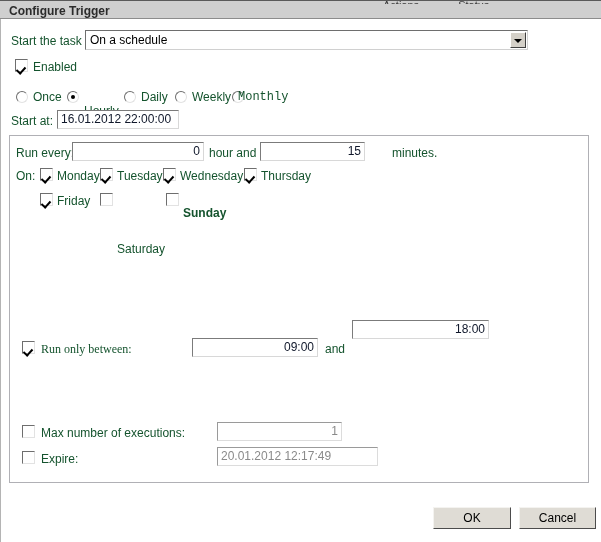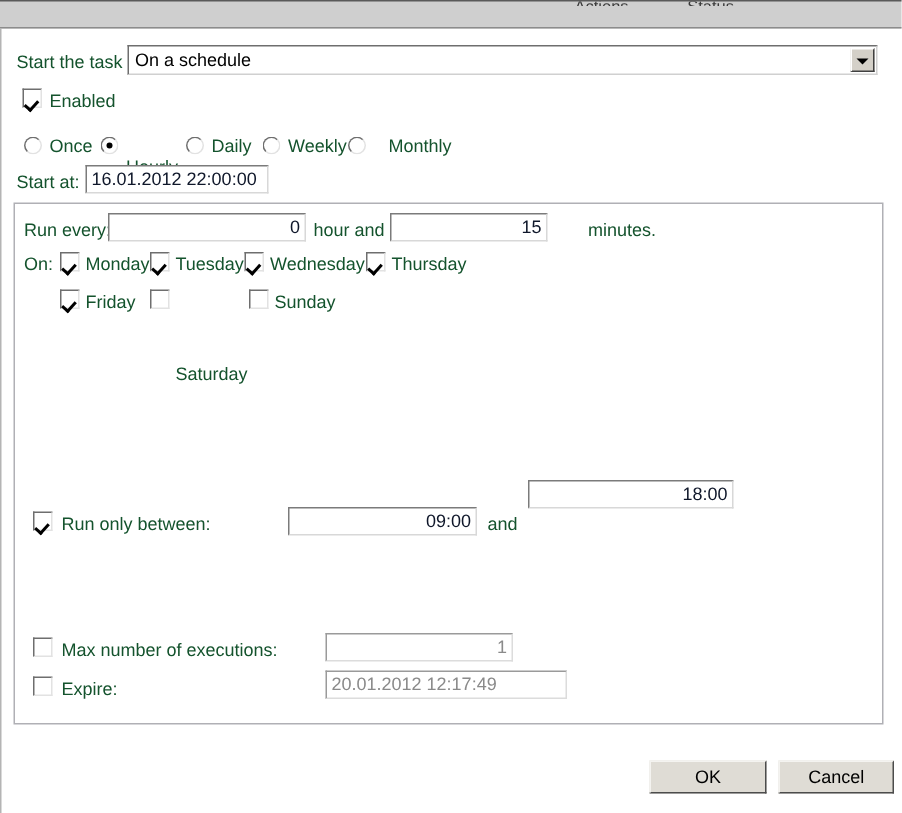--- a/index.html
+++ b/index.html
@@ -201,30 +201,31 @@
     color: #000000;
     text-align: center;
     line-height: 20px;
     cursor: default;
   }
 </style>
 </head>
 <body>
 
 <div class="titlebar">
+  <div class="titlebar-text">Configure Trigger</div>
   <div class="ghost-tabs">
     <span>Actions</span>
     <span>Status</span>
   </div>
 </div>
 <div class="window-edge-left"></div>
 
 <div class="lbl" style="left:11px; top:34px;">Start the task</div>
 
-<div class="combo" style="left:85px; top:30px; width:500px;">
+<div class="combo" style="left:85px; top:30px; width:443px;">
   <div class="combo-text">On a schedule</div>
   <div class="combo-btn">
     <div class="arrow"></div>
   </div>
 </div>
 
 <div class="cbox on" style="left:15px; top:59px;"></div>
 <div class="lbl" style="left:33px; top:60px;">Enabled</div>
 
 <div class="radio" style="left:16px; top:91px;"></div>
@@ -233,21 +234,21 @@
 <div class="radio on" style="left:67px; top:91px;"></div>
 <div class="lbl" style="left:84px; top:104px;">Hourly</div>
 
 <div class="radio" style="left:124px; top:91px;"></div>
 <div class="lbl" style="left:141px; top:90px;">Daily</div>
 
 <div class="radio" style="left:175px; top:91px;"></div>
 <div class="lbl" style="left:192px; top:90px;">Weekly</div>
 
 <div class="radio" style="left:232px; top:91px;"></div>
-<div class="lbl" style="left:259px; top:90px;">Monthly</div>
+<div class="lbl" style="left:238px; top:90px;font-family:Liberation Mono, monospace;">Monthly</div>
 
 <div class="lbl" style="left:11px; top:114px;">Start at:</div>
 <div class="field" style="left:57px; top:110px; width:122px;">16.01.2012 22:00:00</div>
 
 <div class="panel"></div>
 
 <div class="lbl" style="left:16px; top:146px;">Run every:</div>
 <div class="field right" style="left:72px; top:142px; width:132px;">0</div>
 <div class="lbl" style="left:209px; top:146px;">hour and</div>
 <div class="field right" style="left:260px; top:142px; width:105px;">15</div>
@@ -267,24 +268,24 @@
 <div class="cbox on" style="left:244px; top:168px;"></div>
 <div class="lbl" style="left:261px; top:169px;">Thursday</div>
 
 <div class="cbox on" style="left:40px; top:193px;"></div>
 <div class="lbl" style="left:57px; top:194px;">Friday</div>
 
 <div class="cbox" style="left:100px; top:193px;"></div>
 <div class="lbl" style="left:117px; top:194px;margin-top:48px;">Saturday</div>
 
 <div class="cbox" style="left:166px; top:193px;"></div>
-<div class="lbl" style="left:183px; top:194px;">Sunday</div>
+<div class="lbl" style="left:183px; top:206px;font-weight:bold;">Sunday</div>
 
 <div class="cbox on" style="left:22px; top:341px;"></div>
-<div class="lbl" style="left:41px; top:342px;">Run only between:</div>
+<div class="lbl" style="left:41px; top:342px;font-family:Liberation Serif, serif;">Run only between:</div>
 <div class="field right" style="left:192px; top:338px; width:126px;">09:00</div>
 <div class="lbl" style="left:325px; top:342px;">and</div>
 <div class="field right" style="left:352px; top:320px; width:137px;">18:00</div>
 
 <div class="cbox" style="left:22px; top:425px;"></div>
 <div class="lbl" style="left:41px; top:426px;">Max number of executions:</div>
 <div class="field right disabled" style="left:217px; top:422px; width:125px;">1</div>
 
 <div class="cbox" style="left:22px; top:451px;"></div>
 <div class="lbl" style="left:41px; top:452px;">Expire:</div>

